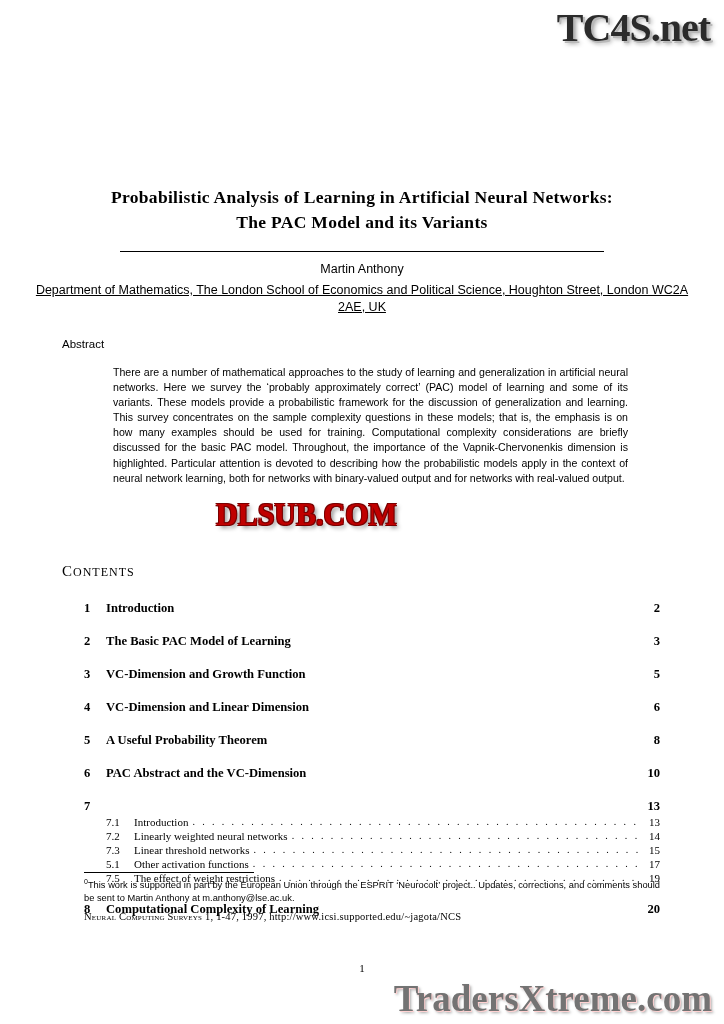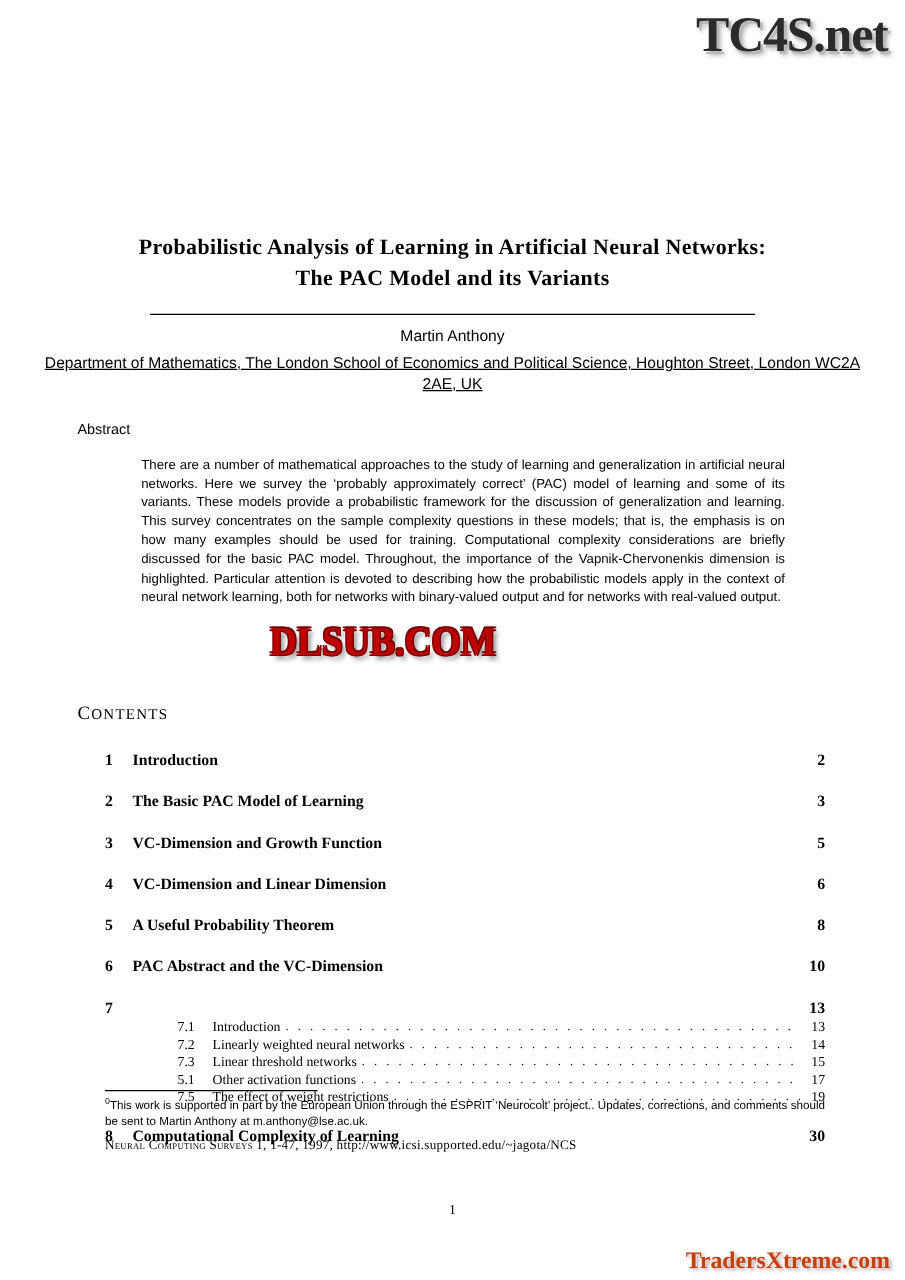--- a/index.html
+++ b/index.html
@@ -35,22 +35,22 @@
     letter-spacing: -1px;
     color: #2b2b2b;
     text-shadow: 2px 2px 0 #b9b9b9, 3px 3px 4px rgba(0,0,0,.35);
   }
   .wm-bottom {
     position: absolute;
     bottom: 4px;
     right: 12px;
     font-family: "Liberation Serif", serif;
     font-weight: bold;
-    font-size: 19px;
-    color: #c2410c;
+    font-size: 37px;
+    color: #737373;
     text-shadow: 1px 1px 0 #ffd2d2, 2px 2px 3px rgba(0,0,0,.35);
   }
   .wm-mid {
     position: absolute;
     left: 216px;
     top: 497px;
     font-family: "Liberation Serif", serif;
     font-weight: bold;
     font-size: 30px;
     letter-spacing: 0px;
@@ -173,21 +173,20 @@
     display: flex;
     align-items: baseline;
     font-weight: normal;
     font-size: 11px;
     margin-top: 2px;
     padding-left: 22px;
   }
   .toc-sub .num {
     width: 28px;
     flex: 0 0 28px;
-    margin-left: 36px;
   }
   .toc-sub .lbl { flex: 0 0 auto; white-space: nowrap; }
   .toc-sub .fill {
     flex: 1 1 auto;
     overflow: hidden;
     white-space: nowrap;
     margin: 0 4px;
     color: #000;
     letter-spacing: 2.4px;
     font-size: 10px;
@@ -345,21 +344,21 @@
       <span class="num">7.5</span>
       <span class="lbl">The effect of weight restrictions</span>
       <span class="fill">. . . . . . . . . . . . . . . . . . . . . . . . . . . . . . . . . . . . . . . . . . . . . . . . . . . . . . . . .</span>
       <span class="pg">19</span>
     </div>
 
     <div class="toc-row spaced">
       <span class="num">8</span>
       <span class="lbl">Computational Complexity of Learning</span>
       <span class="fill"></span>
-      <span class="pg">30</span>
+      <span class="pg">20</span>
     </div>
 
   </div>
 
   <div class="footnote-rule"></div>
   <div class="footnote"><sup>0</sup><span>This work is supported in part by the European Union through the ESPRIT ‘Neurocolt’ project.. Updates, corrections, and comments should be sent to Martin Anthony at m.anthony@lse.ac.uk.</span></div>
 
   <div class="journal">
     <span class="sc">Neural Computing Surveys</span>
     <span>1, 1-47, 1997,</span>

